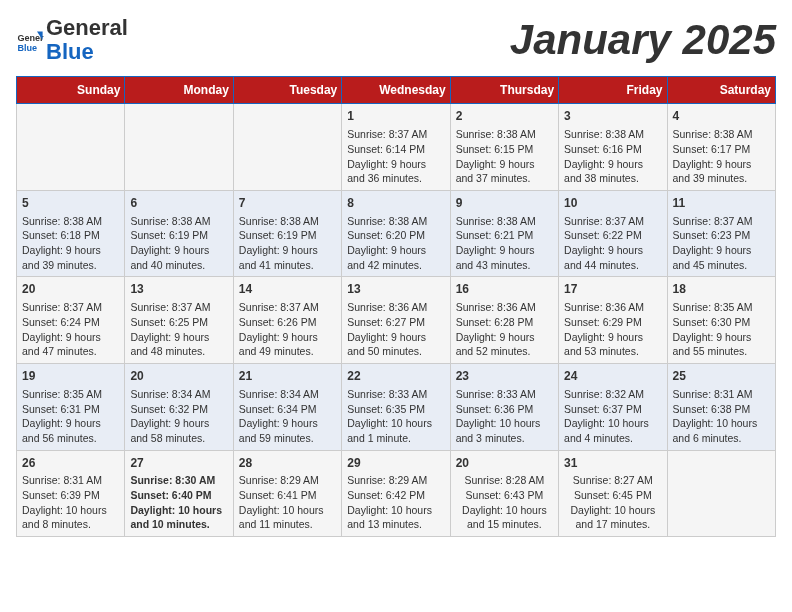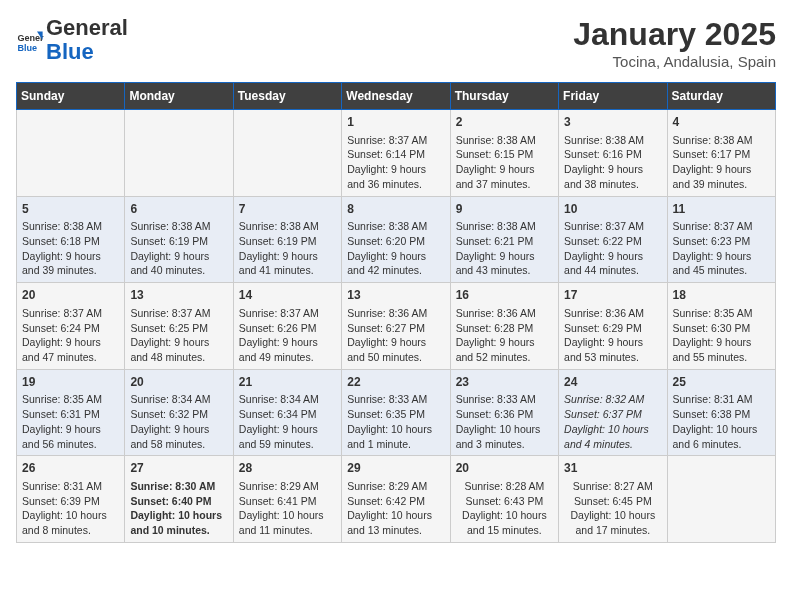--- a/index.html
+++ b/index.html
@@ -29,39 +29,40 @@
     .logo-blue { color: #1565c0; }
     .logo-icon {
       width: 28px;
       height: 28px;
       margin-right: 2px;
     }
     .title-block {
       text-align: right;
     }
     .title-block h1 {
-      font-size: 32px;
+      font-size: 42px;
       font-weight: bold;
       color: #333;
+      font-style: italic;
     }
     .title-block h2 {
       font-size: 15px;
       color: #555;
       font-weight: normal;
     }
     .calendar {
       width: 100%;
       border-collapse: collapse;
       font-size: 11px;
     }
     .calendar thead th {
-      background-color: #404040;
+      background-color: #b91c1c;
       color: #fff;
       padding: 6px 4px;
-      text-align: left;
+      text-align: right;
       font-size: 12px;
       font-weight: bold;
       border: 1px solid #1565c0;
     }
     .calendar tbody td {
       vertical-align: top;
       padding: 4px 5px;
       border: 1px solid #ccc;
       width: 108px;
       min-height: 80px;
@@ -101,21 +102,20 @@
     </svg>
     <div>
       <div class="logo-text">
         <span class="logo-general">General</span><br>
         <span class="logo-blue">Blue</span>
       </div>
     </div>
   </div>
   <div class="title-block">
     <h1>January 2025</h1>
-    <h2>Tocina, Andalusia, Spain</h2>
   </div>
 </div>
 
 <table class="calendar">
   <thead>
     <tr id="header-row">
         <th>Sunday</th>
         <th>Monday</th>
         <th>Tuesday</th>
         <th>Wednesday</th>
@@ -268,21 +268,21 @@
 Daylight: 10 hours and 1 minute.</div>
         </td>
         <td>
           <span class="day-num">23</span>
           <div class="day-info" style="white-space: pre-line;">Sunrise: 8:33 AM
 Sunset: 6:36 PM
 Daylight: 10 hours and 3 minutes.</div>
         </td>
         <td>
           <span class="day-num">24</span>
-          <div class="day-info" style="white-space: pre-line; font-style: italic;">Sunrise: 8:32 AM
+          <div class="day-info" style="white-space: pre-line;">Sunrise: 8:32 AM
 Sunset: 6:37 PM
 Daylight: 10 hours and 4 minutes.</div>
         </td>
         <td>
           <span class="day-num">25</span>
           <div class="day-info" style="white-space: pre-line;">Sunrise: 8:31 AM
 Sunset: 6:38 PM
 Daylight: 10 hours and 6 minutes.</div>
         </td>
       </tr>

